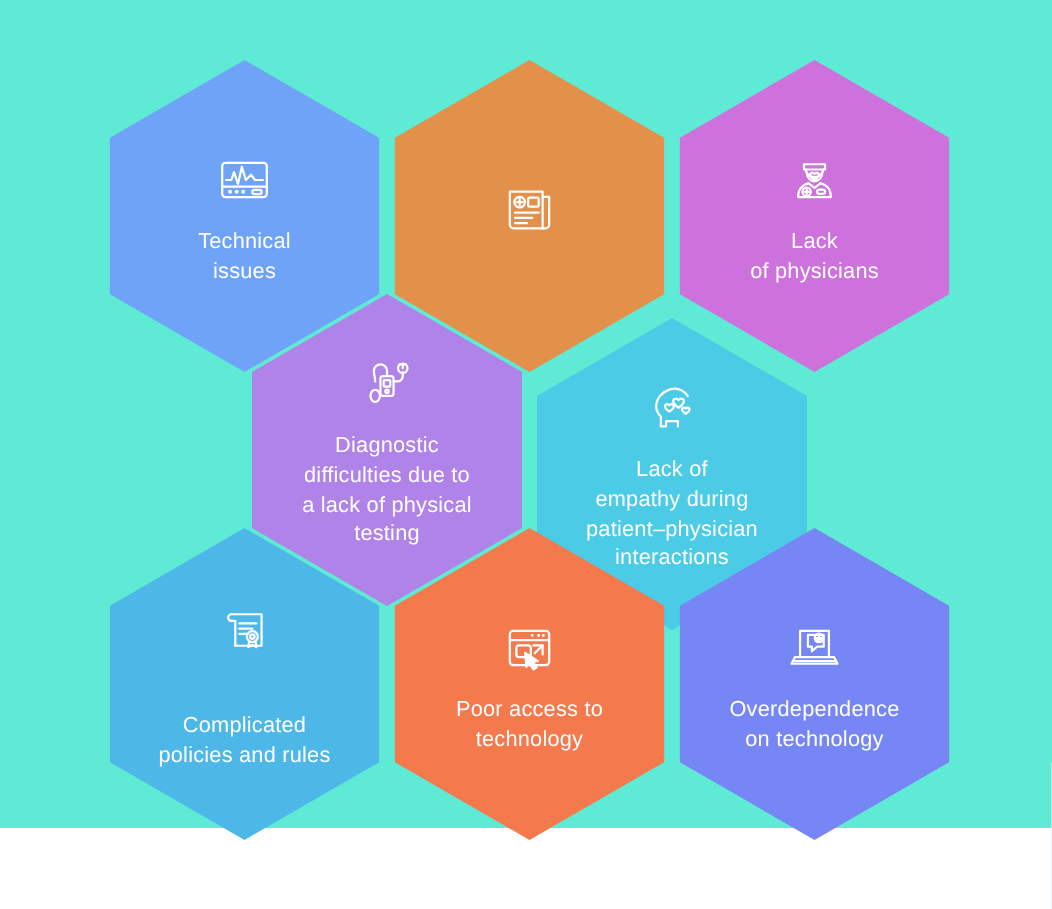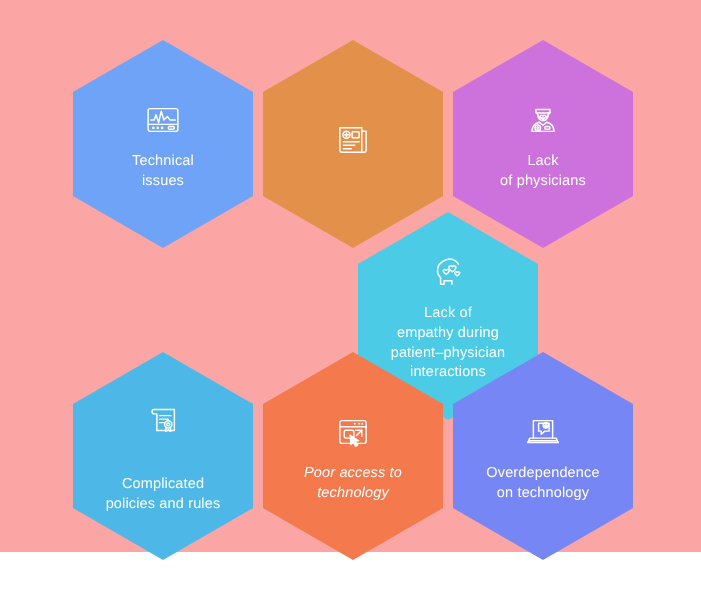--- a/index.html
+++ b/index.html
@@ -10,21 +10,21 @@
     height: 606px;
     background: #ffffff;
     overflow: hidden;
     font-family: "Liberation Sans", "DejaVu Sans", sans-serif;
   }
 
   #honeycomb-board {
     position: relative;
     width: 701px;
     height: 552px;
-    background: #fca5a5;
+    background: #5eead4;
   }
 
   .hex-cell {
     position: absolute;
     width: 180px;
     height: 208px;
     -webkit-clip-path: polygon(50% 0%, 100% 25%, 100% 75%, 50% 100%, 0% 75%, 0% 25%);
     clip-path: polygon(50% 0%, 100% 25%, 100% 75%, 50% 100%, 0% 75%, 0% 25%);
     display: flex;
     flex-direction: column;
@@ -62,21 +62,21 @@
   
   
   #hex-technical-issues        { left: 73px;  top: 40px;  }
   #hex-medical-licensing       { left: 263px; top: 40px;  }
   #hex-lack-of-physicians      { left: 453px; top: 40px;  }
   
   #hex-diagnostic-difficulties { left: 168px; top: 196px; }
   #hex-lack-of-empathy         { left: 358px; top: 212px; }
   
   #hex-complicated-policies    { left: 73px;  top: 352px; }
-  #hex-poor-access             { left: 263px; top: 352px; font-style: italic; }
+  #hex-poor-access             { left: 263px; top: 352px; }
   #hex-overdependence          { left: 453px; top: 352px; }
 
   
   #hex-diagnostic-difficulties .hex-label,
   #hex-lack-of-empathy .hex-label { font-size: 14.5px; }
 </style>
 </head>
 <body style="background-color: rgb(255, 255, 255);">
 
 <div id="honeycomb-board">
@@ -125,20 +125,39 @@
         <circle cx="18" cy="33" r="3.2"></circle>
         <line x1="18" y1="31.4" x2="18" y2="34.6"></line>
         <line x1="16.4" y1="33" x2="19.6" y2="33"></line>
         <rect x="26" y="31.4" width="6" height="3.2" rx="1.6"></rect>
       </svg>
     </span>
     <span class="hex-label">Lack
 of physicians</span>
   </div>
 
+  <div class="hex-cell" id="hex-diagnostic-difficulties" style="background-color: rgb(176, 131, 232);">
+    <span class="hex-icon">
+      <svg viewBox="0 0 48 48" fill="none" stroke="#ffffff" stroke-width="1.7" stroke-linecap="round" stroke-linejoin="round">
+        <rect x="19" y="18" width="10" height="15" rx="2"></rect>
+        <rect x="21.5" y="21" width="5" height="5" rx="0.7"></rect>
+        <circle cx="24" cy="29.5" r="1.3"></circle>
+        <path d="M24 18 V14 a5 5 0 0 0 -5 -5 a5 5 0 0 0 -5 5 c0 3 1 5 1 8"></path>
+        <ellipse cx="15" cy="33" rx="3.6" ry="4.6"></ellipse>
+        <path d="M29 22 h3 a4 4 0 0 0 4 -4 v-3"></path>
+        <circle cx="36" cy="12" r="3.6"></circle>
+        <line x1="36" y1="10" x2="36" y2="12"></line>
+        <path d="M33.6 9 h4.8"></path>
+      </svg>
+    </span>
+    <span class="hex-label">Diagnostic
+difficulties due to
+a lack of physical
+testing</span>
+  </div>
 
   <div class="hex-cell" id="hex-lack-of-empathy" style="background-color: rgb(75, 203, 230);">
     <span class="hex-icon">
       <svg viewBox="0 0 48 48" fill="none" stroke="#ffffff" stroke-width="1.7" stroke-linecap="round" stroke-linejoin="round">
         <path d="M36 15 C33 10 27 8 22 10 C16 12 12 17 12 23 c0 4 2 6 3.5 7.5 V38 h4 v-4 h9 v4"></path>
         <path d="M22 22 c-1.5 -1.8 -4 -0.6 -3.2 1.5 c0.6 1.5 3.2 3.3 3.2 3.3 s2.6 -1.8 3.2 -3.3 c0.8 -2.1 -1.7 -3.3 -3.2 -1.5 Z"></path>
         <path d="M29 18 c-1.8 -2.2 -4.8 -0.7 -3.9 1.8 c0.7 1.8 3.9 4 3.9 4 s3.2 -2.2 3.9 -4 c0.9 -2.5 -2.1 -4 -3.9 -1.8 Z"></path>
         <path d="M34.5 24.5 c-1.2 -1.5 -3.3 -0.5 -2.7 1.2 c0.5 1.2 2.7 2.7 2.7 2.7 s2.2 -1.5 2.7 -2.7 c0.6 -1.7 -1.5 -2.7 -2.7 -1.2 Z"></path>
       </svg>
     </span>

